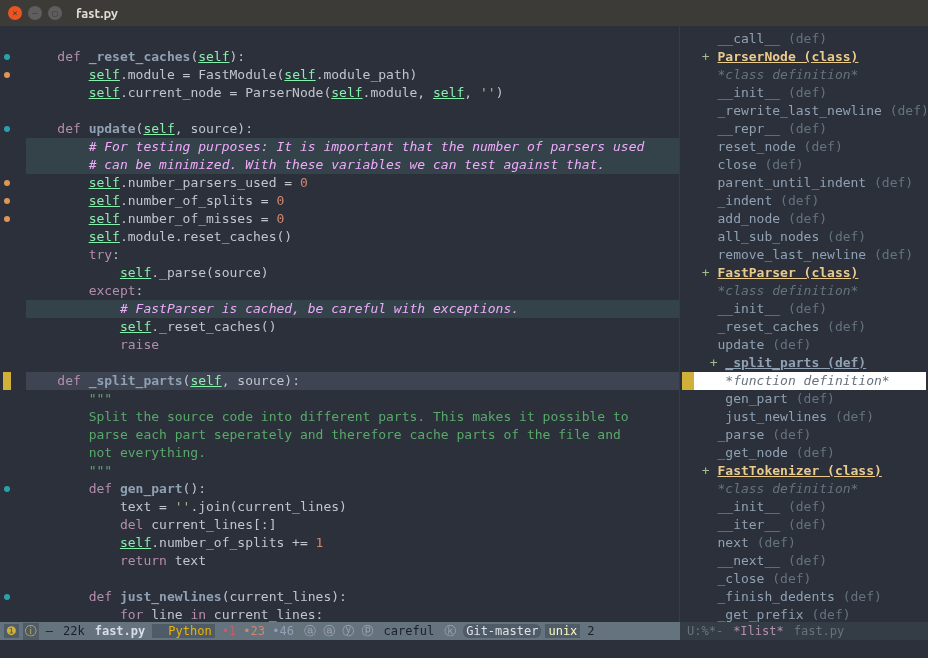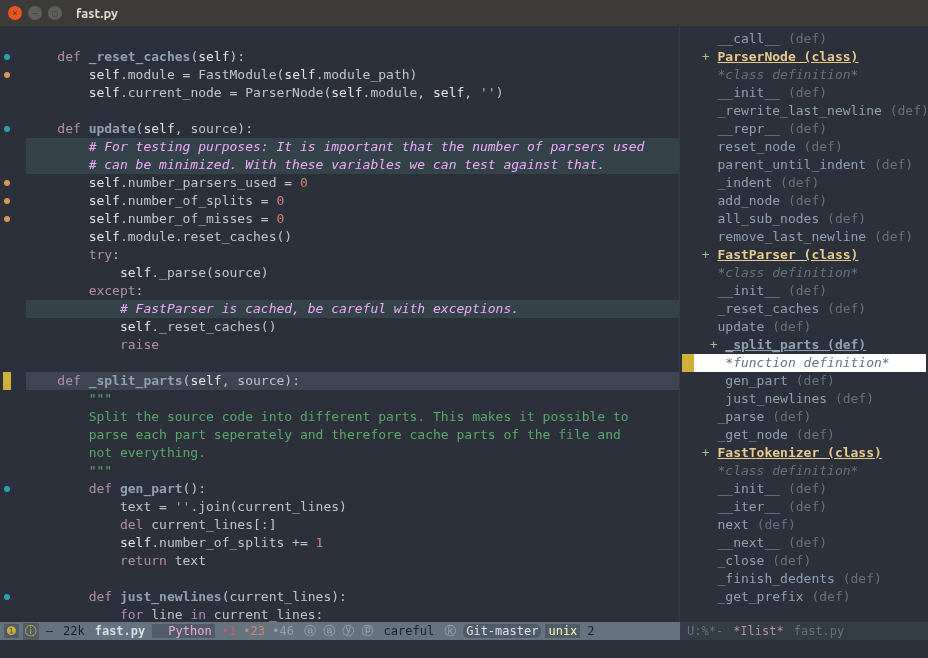--- a/index.html
+++ b/index.html
@@ -53,21 +53,21 @@
   padding: 4px 0 0 4px;
   line-height: 18px;
   white-space: pre;
   overflow: hidden;
 }
 .code-pane .line { height:18px; display:block; }
 .hl-cursor { background:#3e4451; }
 .comment-bg { background:#34424a; }
 .kw { color:#b48ead; }
 .fn-def { color:#8fa1b3; font-weight:bold; }
-.self { color:#e5e5e5; }
+.self { color:#86efac; text-decoration: underline; }
 .str { color:#a3be8c; }
 .num { color:#d08770; }
 .comment { color:#f0abfc; font-style: italic; }
 .docstr { color:#59a96a; }
 .divider { width:1px; background:#343d46; }
 .outline-pane {
   width: 248px;
   background:#2b303b;
   padding: 4px 2px 0 2px;
   line-height: 18px;
@@ -83,21 +83,21 @@
 .ol-plus { color:#a3be8c; }
 .ol-hl { background:#ffffff; }
 .ol-gutter { display:inline-block; width:12px; }
 .ol-marker { background:#d1b03a; }
 .modelines { display:flex; height:18px; background:#282c34; font-size:12px; }
 .modeline-left { flex:1; display:flex; align-items:center; background:#65737e; color:#1b2027; padding:0 4px; gap:4px; overflow:hidden;}
 .modeline-right { width:248px; display:flex; align-items:center; background:#343d46; color:#65737e; padding:0 4px; gap:4px; }
 .seg { padding: 0 3px; }
 .seg-dark { background:#4f5b66; color:#dfe1e8; }
 .seg-file { color:#d8dee9; font-weight:bold; }
-.seg-mode { color:#f9a8d4;padding-left:16px; }
+.seg-mode { color:#eab308;padding-left:16px; }
 .fly-err { color:#bf616a; }
 .fly-warn { color:#d08770; }
 .fly-info { color:#8fa1b3; }
 .seg-git { color:#dfe1e8;border-radius:6px; }
 .seg-enc { color:#fef9c3; }
 .minibuffer { height:18px; background:#2b303b; }
 .ml-icon { color:#d1b03a; background:#4f5b66; padding: 0 2px;}
 </style>
 </head>
 <body>
@@ -167,20 +167,21 @@
   <div class="code-pane" id="code"><span class="line"></span><span class="line">    <span class="kw">def</span> <span class="fn-def">_reset_caches</span>(<span class="self">self</span>):</span><span class="line">        <span class="self">self</span>.module = FastModule(<span class="self">self</span>.module_path)</span><span class="line">        <span class="self">self</span>.current_node = ParserNode(<span class="self">self</span>.module, <span class="self">self</span>, <span class="str">''</span>)</span><span class="line"></span><span class="line">    <span class="kw">def</span> <span class="fn-def">update</span>(<span class="self">self</span>, source):</span><span class="line comment-bg">        <span class="comment"># For testing purposes: It is important that the number of parsers used</span></span><span class="line comment-bg">        <span class="comment"># can be minimized. With these variables we can test against that.</span></span><span class="line">        <span class="self">self</span>.number_parsers_used = <span class="num">0</span></span><span class="line">        <span class="self">self</span>.number_of_splits = <span class="num">0</span></span><span class="line">        <span class="self">self</span>.number_of_misses = <span class="num">0</span></span><span class="line">        <span class="self">self</span>.module.reset_caches()</span><span class="line">        <span class="kw">try</span>:</span><span class="line">            <span class="self">self</span>._parse(source)</span><span class="line">        <span class="kw">except</span>:</span><span class="line comment-bg">            <span class="comment"># FastParser is cached, be careful with exceptions.</span></span><span class="line">            <span class="self">self</span>._reset_caches()</span><span class="line">            <span class="kw">raise</span></span><span class="line"></span><span class="line hl-cursor">    <span class="kw">def</span> <span class="fn-def">_split_parts</span>(<span class="self">self</span>, source):</span><span class="line">        <span class="docstr">"""</span></span><span class="line">        <span class="docstr">Split the source code into different parts. This makes it possible to</span></span><span class="line">        <span class="docstr">parse each part seperately and therefore cache parts of the file and</span></span><span class="line">        <span class="docstr">not everything.</span></span><span class="line">        <span class="docstr">"""</span></span><span class="line">        <span class="kw">def</span> <span class="fn-def">gen_part</span>():</span><span class="line">            text = <span class="str">''</span>.join(current_lines)</span><span class="line">            <span class="kw">del</span> current_lines[:]</span><span class="line">            <span class="self">self</span>.number_of_splits += <span class="num">1</span></span><span class="line">            <span class="kw">return</span> text</span><span class="line"></span><span class="line">        <span class="kw">def</span> <span class="fn-def">just_newlines</span>(current_lines):</span><span class="line">            <span class="kw">for</span> line <span class="kw">in</span> current_lines:</span></div>
   <div class="divider"></div>
   <div class="outline-pane" id="outline">
       <div class="ol-line"><span class="ol-gutter"> </span>   <span class="ol-member">__call__</span> <span class="ol-kind">(def)</span></div>
       <div class="ol-line"><span class="ol-gutter"> </span> <span class="ol-plus">+</span> <span class="ol-class">ParserNode (class)</span></div>
       <div class="ol-line"><span class="ol-gutter"> </span>   <span class="ol-star">*class definition*</span></div>
       <div class="ol-line"><span class="ol-gutter"> </span>   <span class="ol-member">__init__</span> <span class="ol-kind">(def)</span></div>
       <div class="ol-line"><span class="ol-gutter"> </span>   <span class="ol-member">_rewrite_last_newline</span> <span class="ol-kind">(def)</span></div>
       <div class="ol-line"><span class="ol-gutter"> </span>   <span class="ol-member">__repr__</span> <span class="ol-kind">(def)</span></div>
       <div class="ol-line"><span class="ol-gutter"> </span>   <span class="ol-member">reset_node</span> <span class="ol-kind">(def)</span></div>
+      <div class="ol-line"><span class="ol-gutter"> </span>   <span class="ol-member">close</span> <span class="ol-kind">(def)</span></div>
       <div class="ol-line"><span class="ol-gutter"> </span>   <span class="ol-member">parent_until_indent</span> <span class="ol-kind">(def)</span></div>
       <div class="ol-line"><span class="ol-gutter"> </span>   <span class="ol-member">_indent</span> <span class="ol-kind">(def)</span></div>
       <div class="ol-line"><span class="ol-gutter"> </span>   <span class="ol-member">add_node</span> <span class="ol-kind">(def)</span></div>
       <div class="ol-line"><span class="ol-gutter"> </span>   <span class="ol-member">all_sub_nodes</span> <span class="ol-kind">(def)</span></div>
       <div class="ol-line"><span class="ol-gutter"> </span>   <span class="ol-member">remove_last_newline</span> <span class="ol-kind">(def)</span></div>
       <div class="ol-line"><span class="ol-gutter"> </span> <span class="ol-plus">+</span> <span class="ol-class">FastParser (class)</span></div>
       <div class="ol-line"><span class="ol-gutter"> </span>   <span class="ol-star">*class definition*</span></div>
       <div class="ol-line"><span class="ol-gutter"> </span>   <span class="ol-member">__init__</span> <span class="ol-kind">(def)</span></div>
       <div class="ol-line"><span class="ol-gutter"> </span>   <span class="ol-member">_reset_caches</span> <span class="ol-kind">(def)</span></div>
       <div class="ol-line"><span class="ol-gutter"> </span>   <span class="ol-member">update</span> <span class="ol-kind">(def)</span></div>

